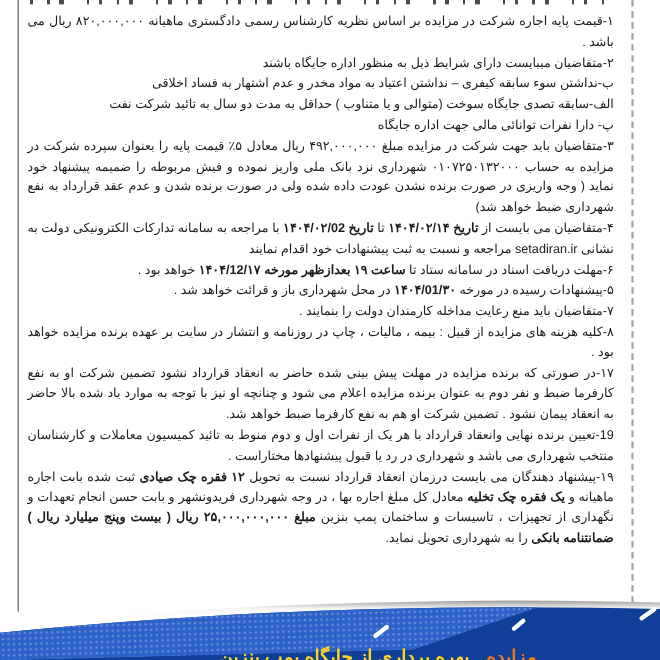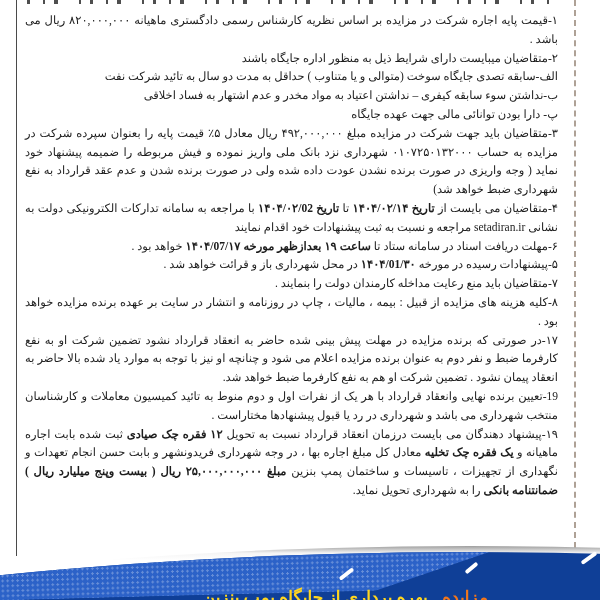--- a/index.html
+++ b/index.html
@@ -1,18 +1,18 @@
 <!DOCTYPE html>
 <html lang="fa"><head>
 <meta charset="utf-8">
 <style>
   html,body{margin:0;padding:0;background:#ffffff;}
   .page{
     position:relative;width:600px;height:600px;background:#ffffff;overflow:hidden;
-    font-family:Liberation Serif, serif;
+    font-family:Liberation Sans, sans-serif;
   }
   
   .rule-left{position:absolute;left:16px;top:0;width:1px;height:556px;background:#4a4a4a;}
   .rule-right-dashed{position:absolute;left:574px;top:0;width:0;height:558px;border-left:2px dashed #9a8a7d;opacity:.8;}
   
   .content{
     position:absolute;top:0;left:25px;width:533px;direction:rtl;
     color:#1c1c1c;font-size:11.5px;line-height:18.8px;text-align:justify;
   }
   .top-partial{
@@ -56,26 +56,26 @@
 <div class="page">
 
   <div class="rule-left"></div>
   <div class="rule-right-dashed"></div>
 
   <div class="content">
     <div class="top-partial"></div>
 
   <p class="doc-line"><span>۱-قیمت پایه اجاره شرکت در مزایده بر اساس نظریه کارشناس رسمی دادگستری ماهیانه ۸۲۰,۰۰۰,۰۰۰ ریال می باشد .</span></p>
       <p class="doc-line"><span>۲-متقاضیان میبایست دارای شرایط ذیل به منظور اداره جایگاه باشند</span></p>
+      <p class="doc-line"><span>ب-نداشتن سوء سابقه کیفری – نداشتن اعتیاد به مواد مخدر و عدم اشتهار به فساد اخلاقی</span></p>
       <p class="doc-line"><span>الف-سابقه تصدی جایگاه سوخت (متوالی و یا متناوب ) حداقل به مدت دو سال به تائید شرکت نفت</span></p>
-      <p class="doc-line"><span>ب-نداشتن سوء سابقه کیفری – نداشتن اعتیاد به مواد مخدر و عدم اشتهار به فساد اخلاقی</span></p>
-      <p class="doc-line"><span>پ- دارا بودن توانائی مالی جهت عهده جایگاه</span></p>
+      <p class="doc-line"><span>پ- دارا نفرات توانائی مالی جهت اداره جایگاه</span></p>
       <p class="doc-line"><span>۳-متقاضیان باید جهت شرکت در مزایده مبلغ ۴۹۲,۰۰۰,۰۰۰ ریال معادل ۵٪ قیمت پایه را بعنوان سپرده شرکت در مزایده به حساب ۰۱۰۷۲۵۰۱۳۲۰۰۰ شهرداری نزد بانک ملی واریز نموده و فیش مربوطه را ضمیمه پیشنهاد خود نماید ( وجه واریزی در صورت برنده نشدن عودت داده شده ولی در صورت برنده شدن و عدم عقد قرارداد به نفع شهرداری ضبط خواهد شد)</span></p>
       <p class="doc-line"><span>۴-متقاضیان می بایست از </span><span class="b">تاریخ ۱۴۰۴/۰۲/۱۴</span><span> تا </span><span class="b">تاریخ ۱۴۰۴/۰۲/02</span><span> با مراجعه به سامانه تدارکات الکترونیکی دولت به نشانی setadiran.ir مراجعه و نسبت به ثبت پیشنهادات خود اقدام نمایند</span></p>
-      <p class="doc-line"><span>۶-مهلت دریافت اسناد در سامانه ستاد تا </span><span class="b">ساعت ۱۹ بعدازظهر مورخه ۱۴۰۴/07/۱۷</span><span> خواهد بود .</span></p>
+      <p class="doc-line"><span>۶-مهلت دریافت اسناد در سامانه ستاد تا </span><span class="b">ساعت ۱۹ بعدازظهر مورخه ۱۴۰۴/12/۱۷</span><span> خواهد بود .</span></p>
       <p class="doc-line"><span>۵-پیشنهادات رسیده در مورخه </span><span class="b">۱۴۰۴/01/۳۰</span><span> در محل شهرداری باز و قرائت خواهد شد .</span></p>
       <p class="doc-line"><span>۷-متقاضیان باید منع رعایت مداخله کارمندان دولت را بنمایند .</span></p>
       <p class="doc-line"><span>۸-کلیه هزینه های مزایده از قبیل : بیمه ، مالیات ، چاپ در روزنامه و انتشار در سایت بر عهده برنده مزایده خواهد بود .</span></p>
       <p class="doc-line"><span>۱۷-در صورتی که برنده مزایده در مهلت پیش بینی شده حاضر به انعقاد قرارداد نشود تضمین شرکت او به نفع کارفرما ضبط و نفر دوم به عنوان برنده مزایده اعلام می شود و چنانچه او نیز با توجه به موارد یاد شده بالا حاضر به انعقاد پیمان نشود . تضمین شرکت او هم به نفع کارفرما ضبط خواهد شد.</span></p>
       <p class="doc-line"><span>19-تعیین برنده نهایی وانعقاد قرارداد با هر یک از نفرات اول و دوم منوط به تائید کمیسیون معاملات و کارشناسان منتخب شهرداری می باشد و شهرداری در رد یا قبول پیشنهادها مختاراست .</span></p>
       <p class="doc-line"><span>۱۹-پیشنهاد دهندگان می بایست درزمان انعقاد قرارداد نسبت به تحویل </span><span class="b">۱۲ فقره چک صیادی</span><span> ثبت شده بابت اجاره ماهیانه و </span><span class="b">یک فقره چک تخلیه</span><span> معادل کل مبلغ اجاره بها ، در وجه شهرداری فریدونشهر و بابت حسن انجام تعهدات و نگهداری از تجهیزات ، تاسیسات و ساختمان پمپ بنزین </span><span class="b">مبلغ ۲۵,۰۰۰,۰۰۰,۰۰۰ ریال ( بیست وپنج میلیارد ریال ) ضمانتنامه بانکی</span><span> را به شهرداری تحویل نماید.</span></p>
     </div>
 
   <div class="banner">
     <div class="arc silver"></div>

